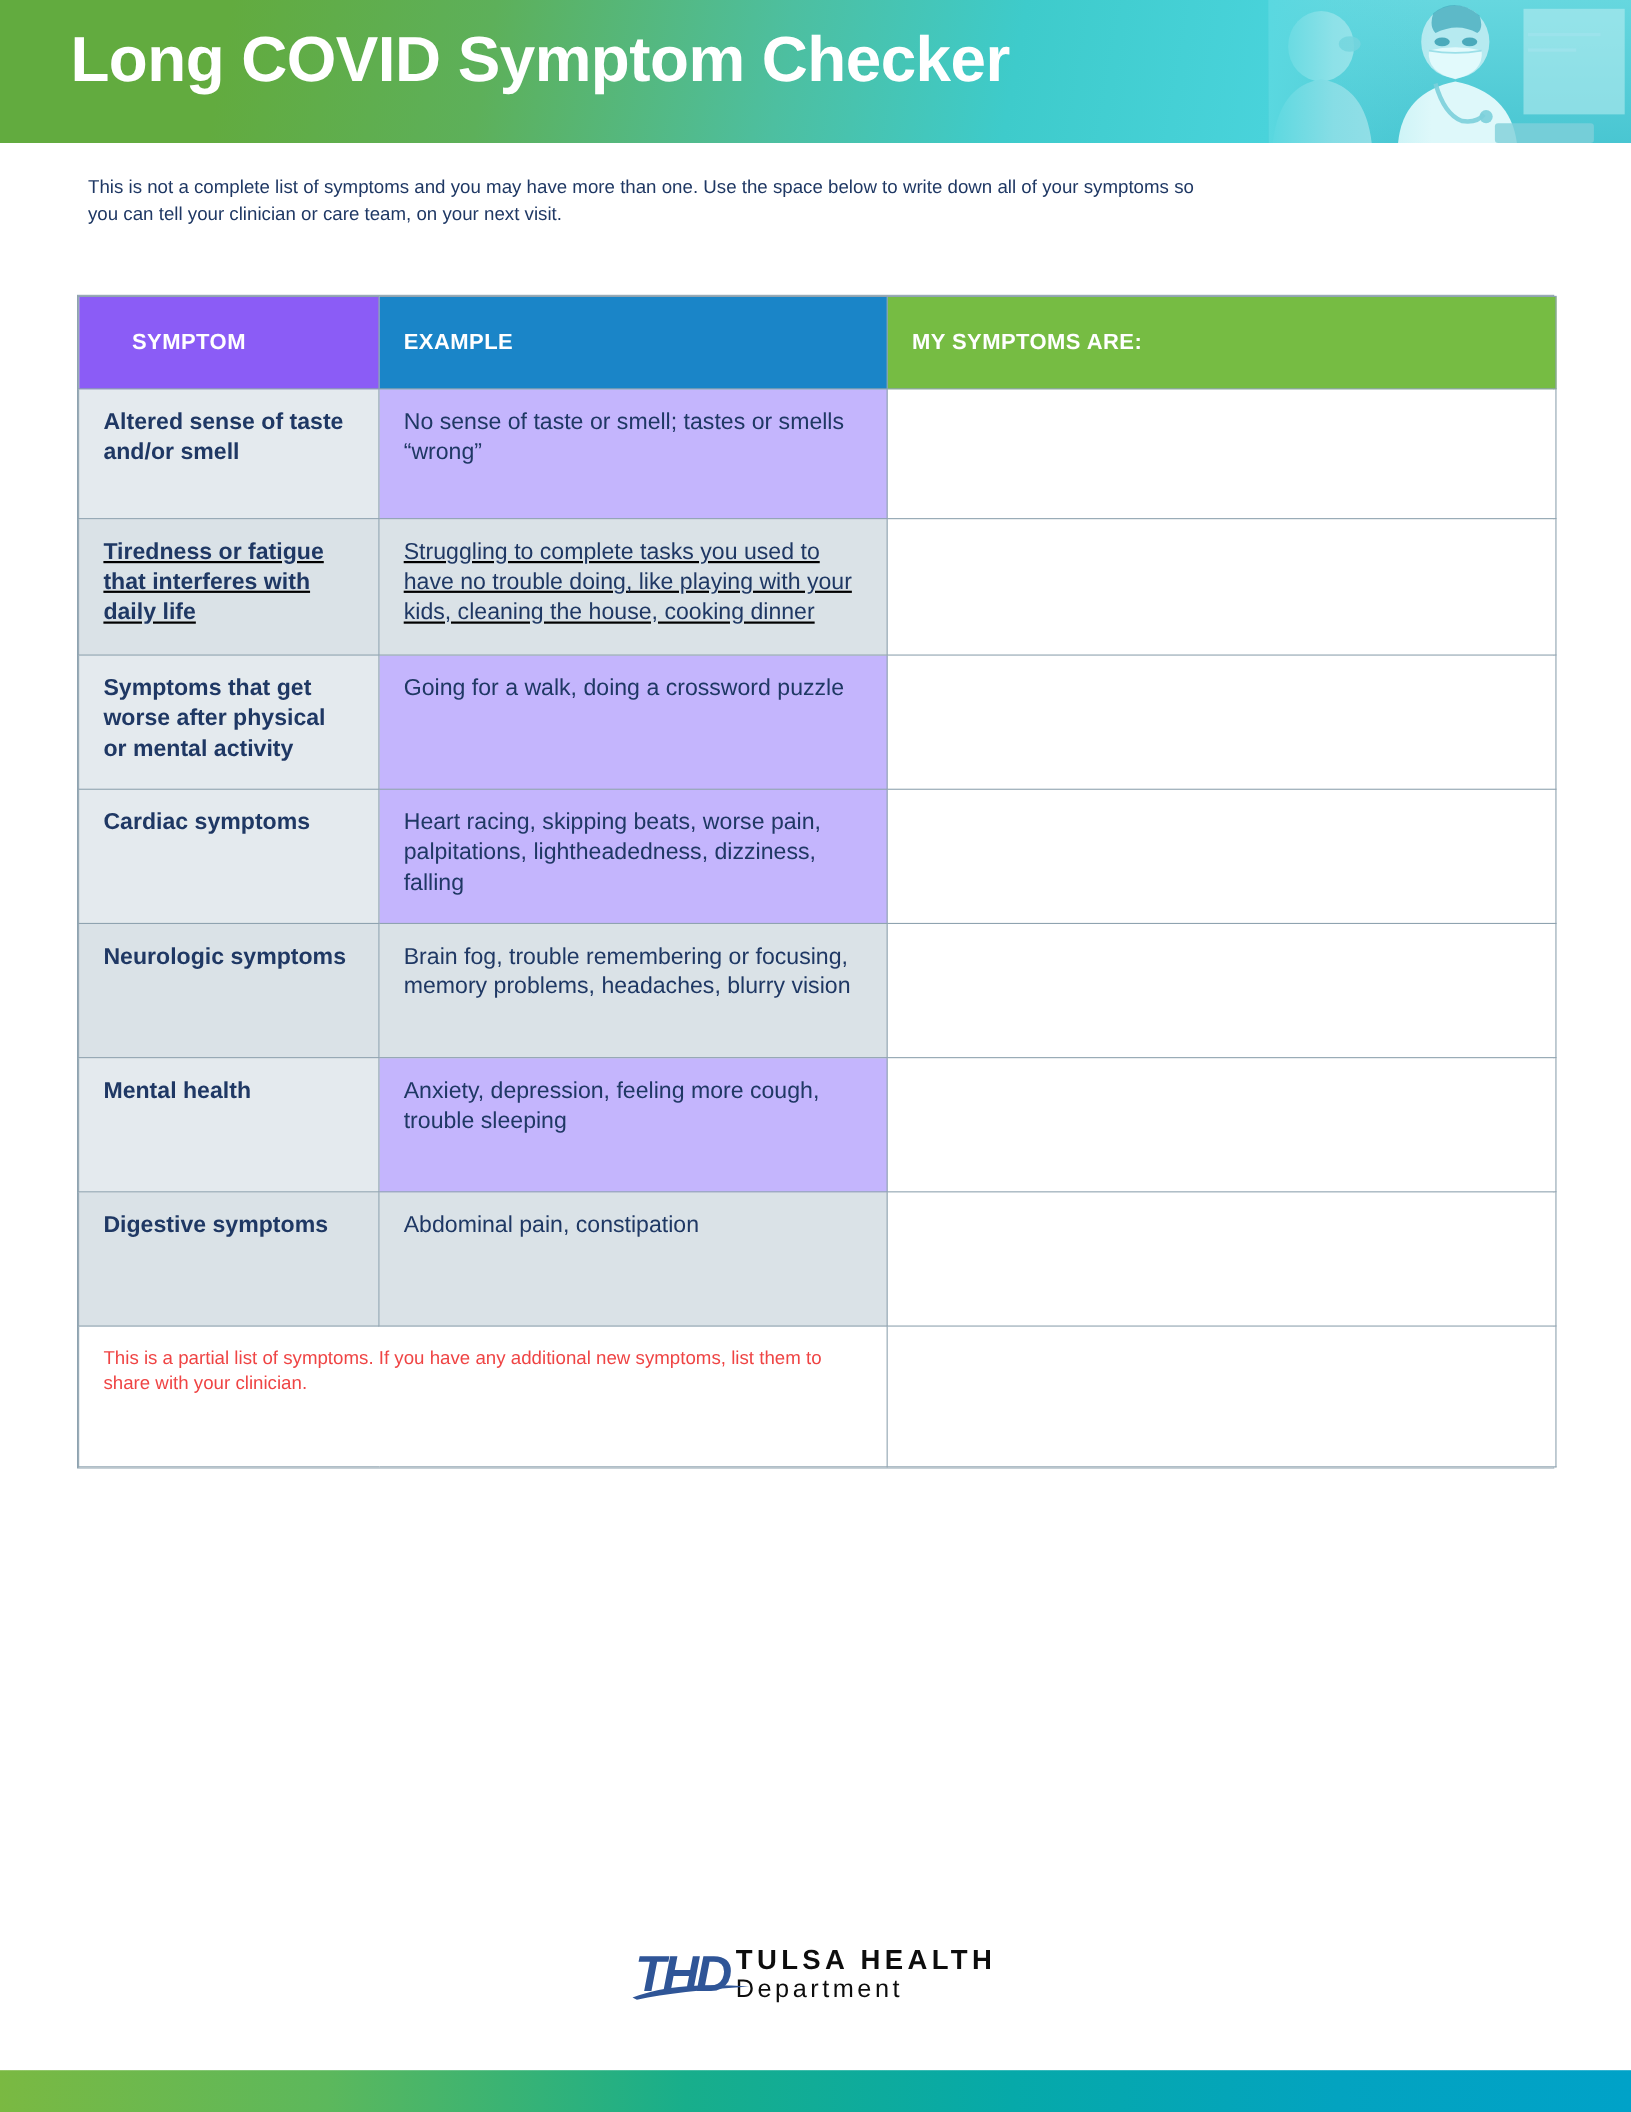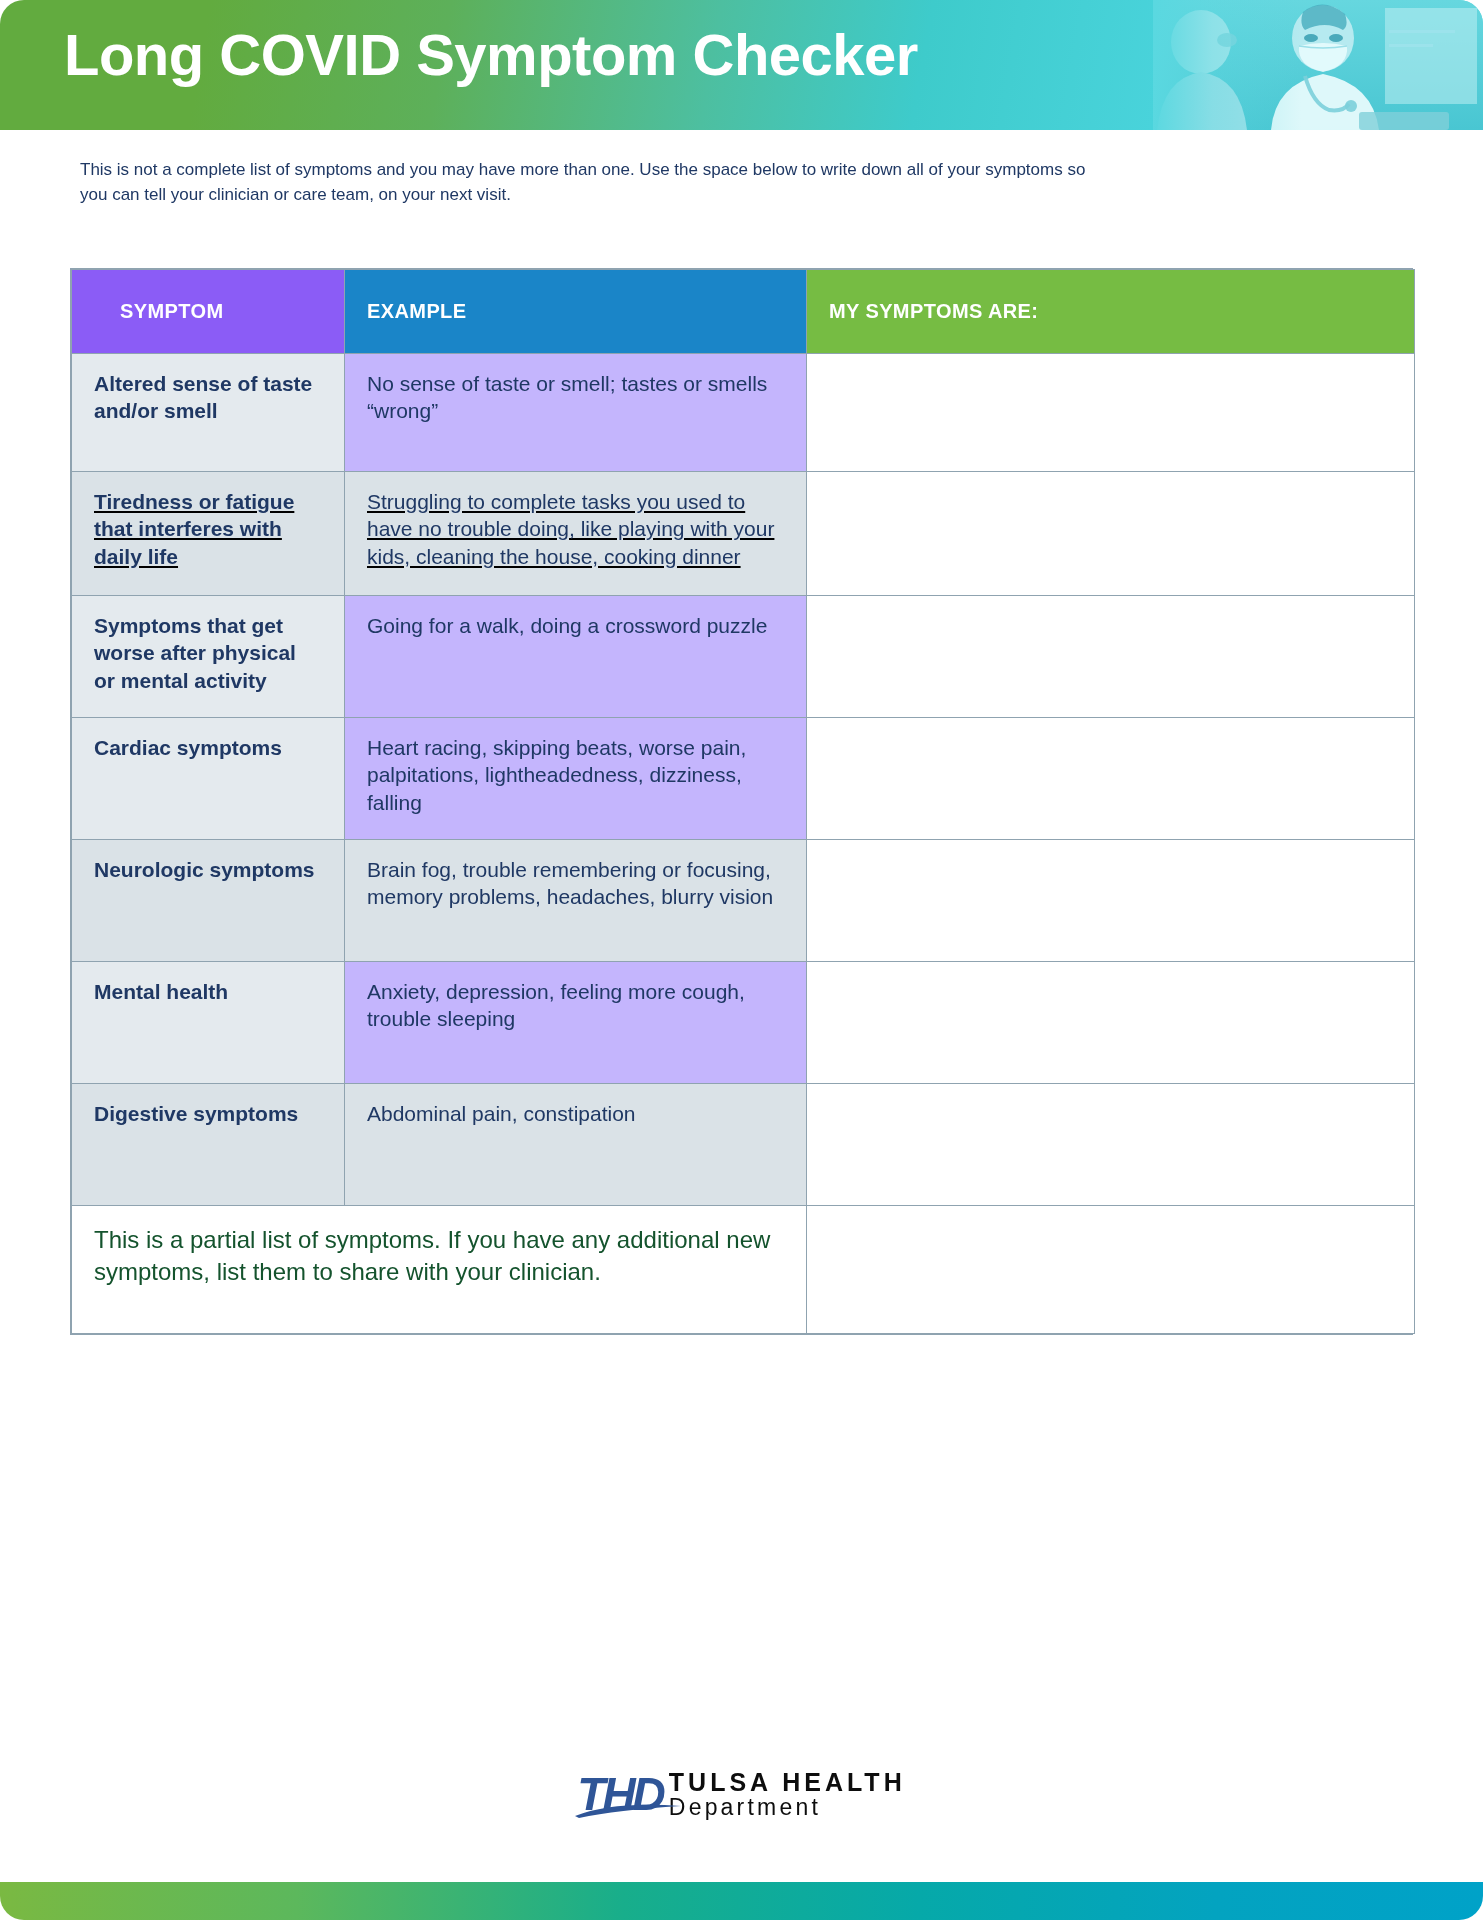--- a/index.html
+++ b/index.html
@@ -10,21 +10,20 @@
     background: #ffffff;
     font-family: "Liberation Sans", sans-serif;
   }
 
   .page {
     position: relative;
     width: 1483px;
     height: 1920px;
     background: #ffffff;
     overflow: hidden;
-    border-radius: 24px;
   }
 
   
   .banner {
     position: relative;
     width: 1483px;
     height: 130px;
     background: linear-gradient(100deg,
         #62ab3f 0%,
         #62ab3f 14%,
@@ -123,22 +122,22 @@
   }
   td.mine {
     background: #ffffff;
   }
 
   tr.alt td.sym, tr.alt td.exm { background: #dae2e7; }
 
   td.note {
     background: #ffffff;
     font-weight: normal;
-    font-size: 24px;
-    color: #14532d;
+    font-size: 17px;
+    color: #ef4444;
     padding: 18px 22px;
     line-height: 1.35;
   }
 
   
   .footer-logo {
     position: absolute;
     left: 0;
     top: 1770px;
     width: 1483px;

